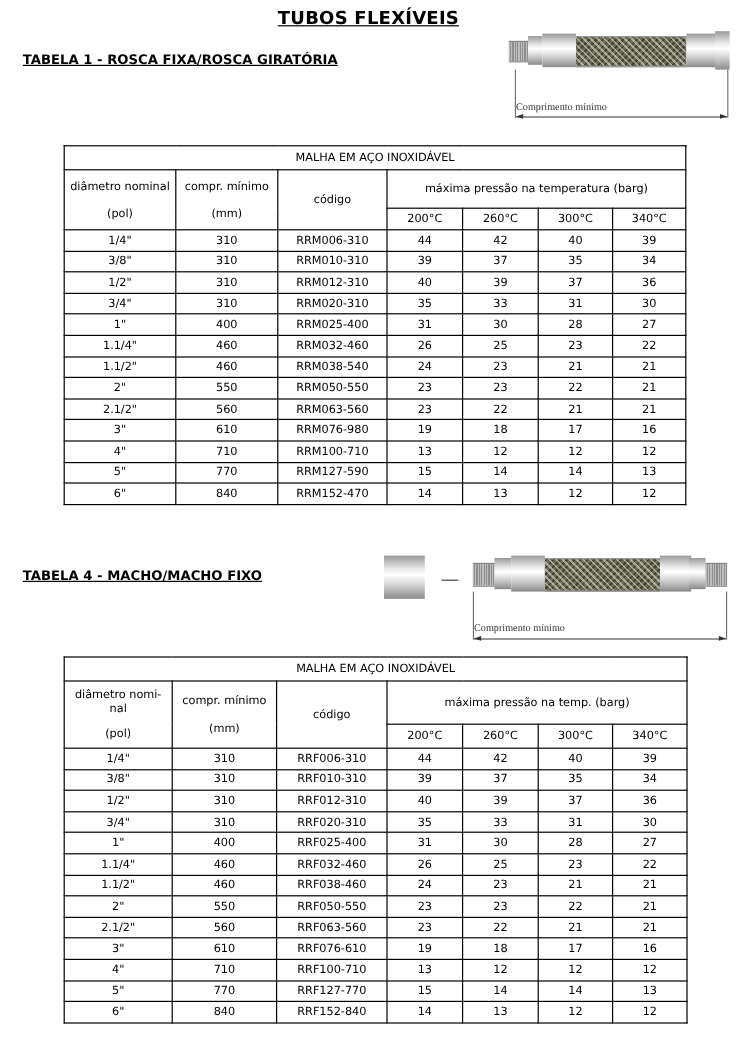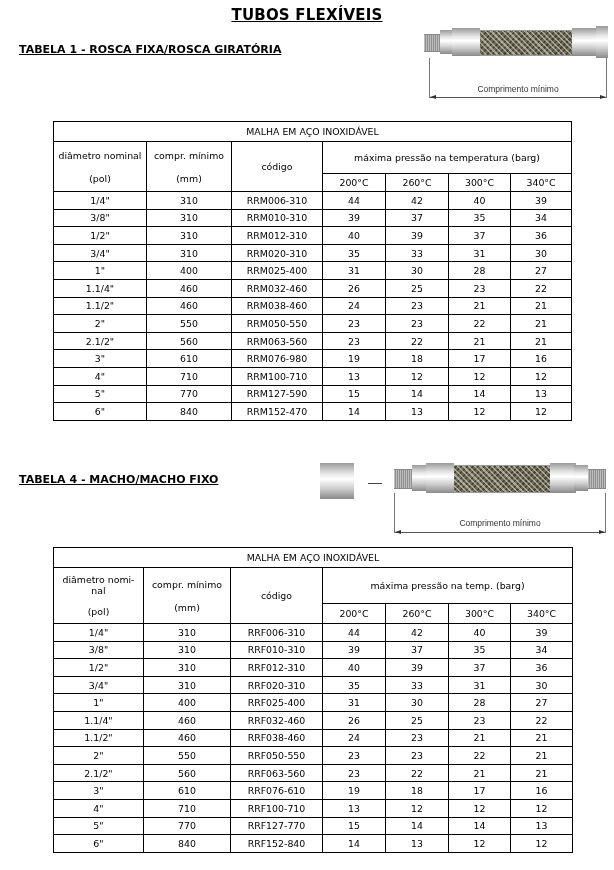--- a/index.html
+++ b/index.html
@@ -24,21 +24,21 @@
   .metal { position:absolute;
            background:linear-gradient(#9a9a9a, #e6e6e6 30%, #ffffff 45%, #cfcfcf 70%, #8a8a8a); }
   .thread { position:absolute;
             background:repeating-linear-gradient(90deg, #bdbdbd 0 1px, #8f8f8f 1px 2px); 
             border-top:1px solid #888; border-bottom:1px solid #888; }
   .dim-line { position:absolute; height:1px; background:#555; }
   .dim-tick { position:absolute; width:1px; background:#777; }
   .arrow-l, .arrow-r { position:absolute; width:0; height:0; border-top:2.5px solid transparent; border-bottom:2.5px solid transparent; }
   .arrow-l { border-right:6px solid #333; }
   .arrow-r { border-left:6px solid #333; }
-  .dim-label { position:absolute; font-family:Liberation Sans, sans-serif; font-size:8.5px; color:#333; text-align:center; }
+  .dim-label { position:absolute; font-family:Liberation Serif, serif; font-size:8.5px; color:#333; }
   .dash { position:absolute; height:1px; background:#444; }
 </style>
 </head>
 <body>
 
 <div class="title">TUBOS FLEXÍVEIS</div>
 
 <div class="section-head" style="top:42px;">TABELA 1 - ROSCA FIXA/ROSCA GIRATÓRIA</div>
 
 <div class="figure" style="left:420px; top:24px; width:190px; height:78px;">
@@ -142,21 +142,21 @@
         <td>460</td>
         <td>RRM032-460</td>
         <td>26</td>
         <td>25</td>
         <td>23</td>
         <td>22</td>
       </tr>
       <tr class="data">
         <td>1.1/2"</td>
         <td>460</td>
-        <td>RRM038-460</td>
+        <td>RRM038-540</td>
         <td>24</td>
         <td>23</td>
         <td>21</td>
         <td>21</td>
       </tr>
       <tr class="data">
         <td>2"</td>
         <td>550</td>
         <td>RRM050-550</td>
         <td>23</td>

